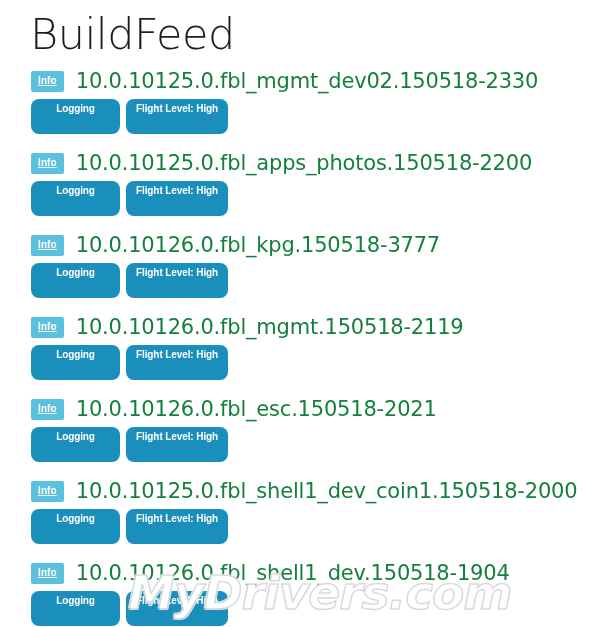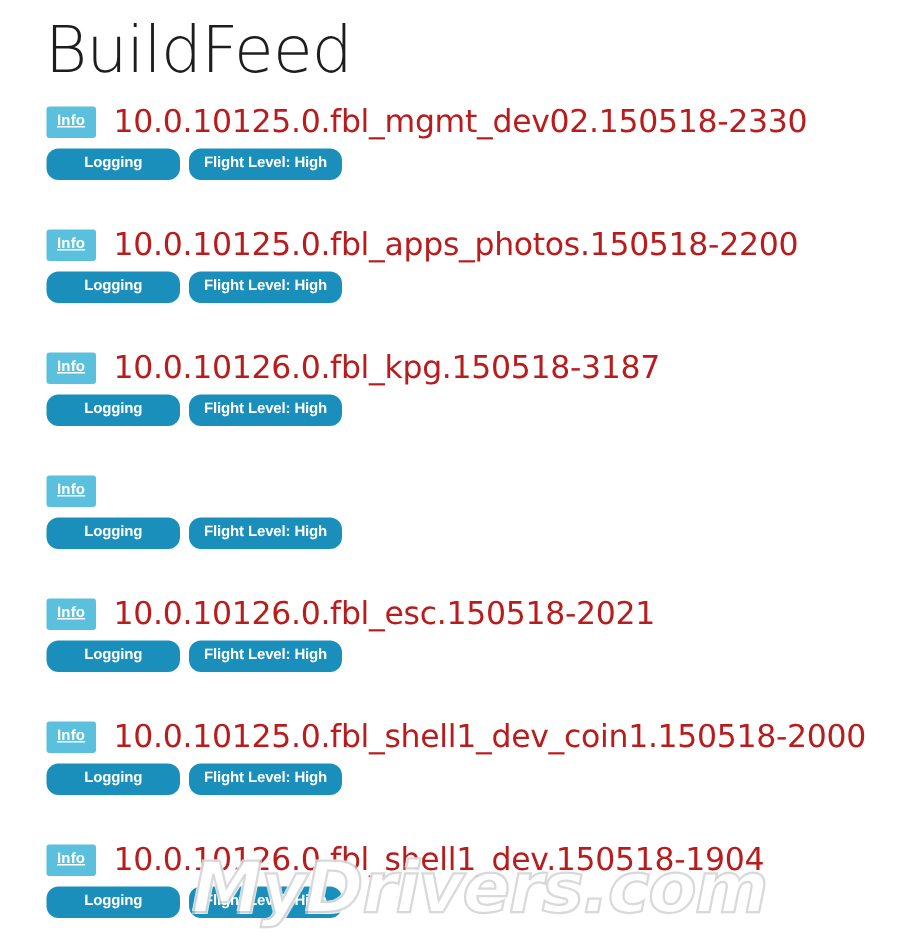--- a/index.html
+++ b/index.html
@@ -71,21 +71,21 @@
     letter-spacing: 0.1px;
     text-decoration: underline;
   }
 
   .build-string {
     margin-left: 12px;
     font-family: "DejaVu Sans", sans-serif;
     font-size: 21px;
     font-weight: 400;
     line-height: 26px;
-    color: #b91c1c;
+    color: #15803d;
     white-space: nowrap;
     letter-spacing: -0.2px;
   }
 
   .build-tags {
     display: flex;
     align-items: center;
     padding-left: 31px;
     margin-top: 3px;
     gap: 6px;
@@ -94,21 +94,21 @@
   .tag {
     display: inline-block;
     background: #1b8fbc;
     color: #ffffff;
     font-size: 10px;
     font-weight: bold;
     line-height: 1;
     border-radius: 8px;
     text-align: center;
     white-space: nowrap;
-    padding: 5px 10px 6px 10px;
+    padding: 5px 10px 20px 10px;
     letter-spacing: -0.1px;
   }
 
   .tag-lab {
     min-width: 69px;
   }
 
   .tag-flight {
     min-width: 75px;
   }
@@ -164,31 +164,32 @@
       </div>
       <div class="build-tags">
         <span class="tag tag-lab">Logging</span>
         <span class="tag tag-flight">Flight Level: High</span>
       </div>
     </div>
 
     <div class="build-item">
       <div class="build-head">
         <span class="label-info">Info</span>
-        <span class="build-string">10.0.10126.0.fbl_kpg.150518-3187</span>
-      </div>
-      <div class="build-tags">
-        <span class="tag tag-lab">Logging</span>
-        <span class="tag tag-flight">Flight Level: High</span>
-      </div>
-    </div>
-
-    <div class="build-item">
-      <div class="build-head">
-        <span class="label-info">Info</span>
+        <span class="build-string">10.0.10126.0.fbl_kpg.150518-3777</span>
+      </div>
+      <div class="build-tags">
+        <span class="tag tag-lab">Logging</span>
+        <span class="tag tag-flight">Flight Level: High</span>
+      </div>
+    </div>
+
+    <div class="build-item">
+      <div class="build-head">
+        <span class="label-info">Info</span>
+        <span class="build-string">10.0.10126.0.fbl_mgmt.150518-2119</span>
       </div>
       <div class="build-tags">
         <span class="tag tag-lab">Logging</span>
         <span class="tag tag-flight">Flight Level: High</span>
       </div>
     </div>
 
     <div class="build-item">
       <div class="build-head">
         <span class="label-info">Info</span>

